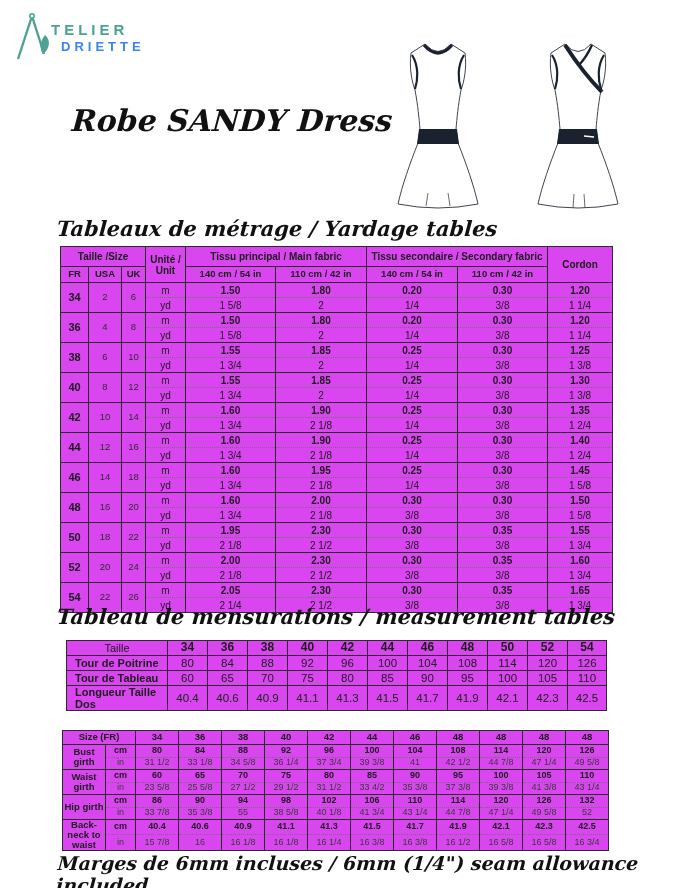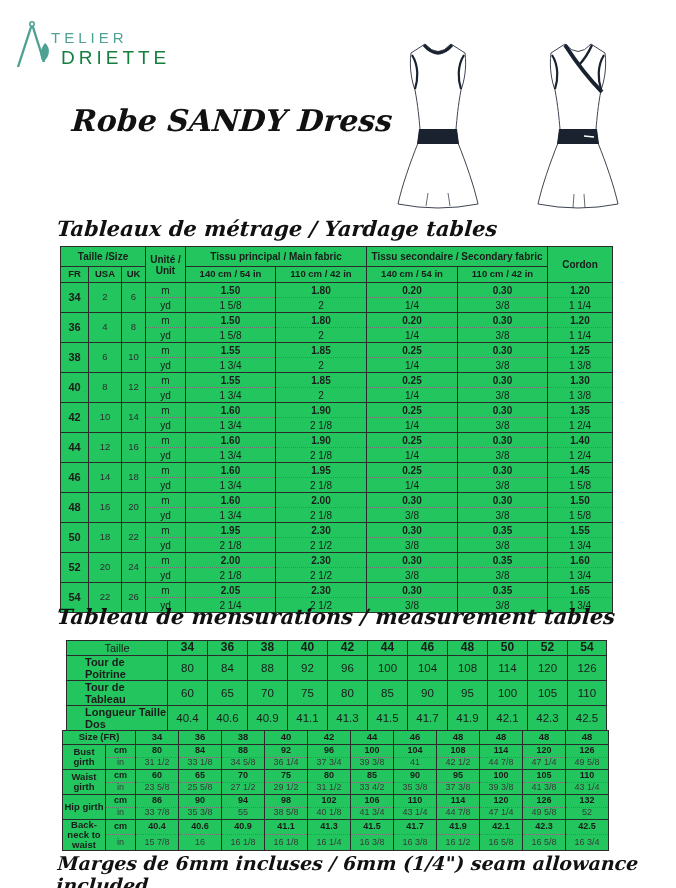--- a/index.html
+++ b/index.html
@@ -1,52 +1,52 @@
 <!DOCTYPE html>
 <html><head>
 <meta charset="utf-8">
 <style>
   html,body { margin:0; padding:0; background:#ffffff; }
   .page { position:relative; width:676px; height:888px; background:#ffffff;
           font-family:"Liberation Sans", sans-serif; color:#1b1b1b; overflow:hidden; }
 
   
-  .logo { position:absolute; left:14px; top:20px; width:150px; height:52px; }
+  .logo { position:absolute; left:14px; top:12px; width:150px; height:52px;font-weight:bold; }
   .logo svg { position:absolute; left:0; top:0; }
   .logo .l1 { position:absolute; left:37px; top:9px;  font-size:15px; letter-spacing:4px; color:#4da293; }
-  .logo .l2 { position:absolute; left:47px; top:27px; font-size:19px; letter-spacing:4px; color:#15803d; }
+  .logo .l2 { position:absolute; left:47px; top:27px; font-size:13px; letter-spacing:4px; color:#3b82f6; }
 
   
   .script { font-family:"DejaVu Serif", serif; font-style:italic; font-weight:bold; color:#111; }
   .title     { position:absolute; left:72px; top:103px; font-size:30px; transform:skewX(-4deg); }
   .sec-title1{ position:absolute; left:57px; top:216px; font-size:21px; transform:skewX(-4deg); }
   .sec-title2{ position:absolute; left:57px; top:604px; font-size:21px; transform:skewX(-4deg); }
   .footer    { position:absolute; left:57px; top:852px; font-size:19px; transform:skewX(-4deg); }
 
   .dresses { position:absolute; left:378px; top:28px; }
 
-  table { border-collapse:collapse; table-layout:fixed; position:absolute; background:#22c55e; }
+  table { border-collapse:collapse; table-layout:fixed; position:absolute; background:#d946ef; }
   td,th { border:1px solid #2b2b2b; text-align:center; vertical-align:middle; padding:0; line-height:1.1; overflow:hidden; }
 
   
   .t1 { left:60px; top:246px; font-size:10px; }
   .t1 thead tr:first-child  th { height:19px; }
   .t1 thead tr:last-child   th { height:15px; font-size:9.5px; }
   .t1 tbody td { height:14px; }
   .t1 .fr-cell  { font-weight:bold; font-size:11px; }
   .t1 .usa-cell, .t1 .uk-cell { font-size:9.5px; color:#2e2e2e; }
   .t1 .unit-cell{ font-size:10px; }
   .t1 .val-m { font-weight:bold;margin-top:32px; }
   .t1 td.nb  { border-bottom-style:none; }
   .t1 .yd-row td { border-top:1px dotted #707070; }
 
   
   .t2 { left:66px; top:640px; font-size:11.5px; }
   .t2 td { height:14px; }
-  .t2 .lbl { font-weight:bold; text-align:left; padding-left:18px; font-size:11px;margin-top:37px; }
+  .t2 .lbl { font-weight:bold; text-align:left; padding-left:8px; font-size:11px;margin-top:37px; }
   .t2 .hdr { font-weight:bold; font-size:12px; }
   .t2 .lblc{ font-weight:normal; font-size:11px; }
 
   
   .t3 { left:62px; top:730px; font-size:9px; }
   .t3 thead th { height:13px; font-size:9.5px; }
   .t3 tbody td { height:11.5px; }
   .t3 .lbl { font-weight:bold; font-size:9.5px; line-height:1.05; }
   .t3 .cm-row td { font-weight:bold;margin-left:36px; }
   .t3 .in-row td { color:#3a3a3a; }

